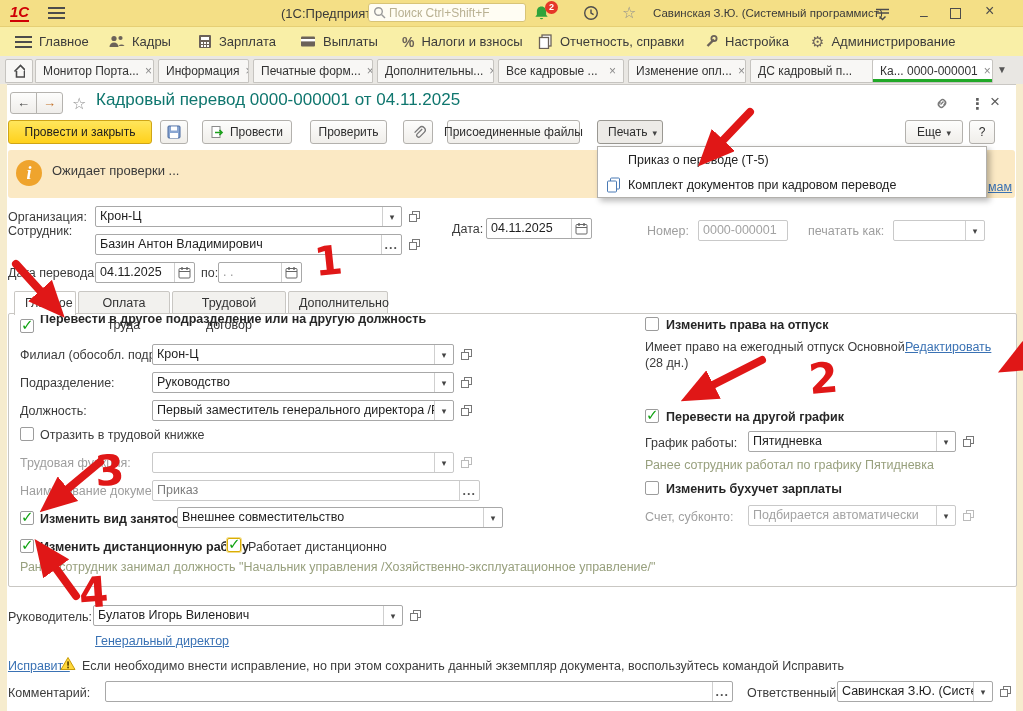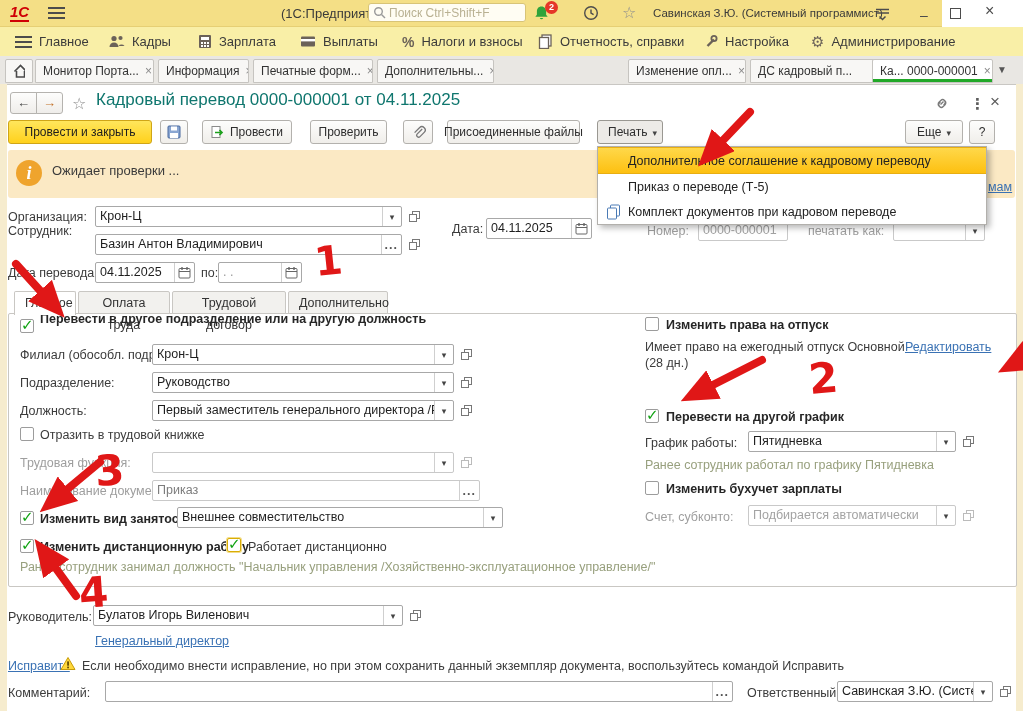--- a/index.html
+++ b/index.html
@@ -1,21 +1,21 @@
 <!DOCTYPE html>
 <html><head>
 <meta charset="utf-8">
 <style>
   html,body{margin:0;padding:0}
   body{position:relative;width:1023px;height:711px;overflow:hidden;background:#fff;
        font-family:"Liberation Sans","DejaVu Sans",sans-serif;font-size:12px;color:#3b3b3b}
   .abs{position:absolute}
   svg{display:block}
   
-  .titlebar{position:absolute;left:0;top:0;width:942px;height:26px;background:#f4df86;border-bottom:1px solid #e6cf74}
+  .titlebar{position:absolute;left:0;top:0;width:1023px;height:26px;background:#f4df86;border-bottom:1px solid #e6cf74}
   .menubar{position:absolute;left:0;top:27px;width:1023px;height:29px;background:#f9efa7;border-bottom:1px solid #e9d98c}
   .tabbar{position:absolute;left:0;top:56px;width:1023px;height:28px;background:#e9e7e3;border-bottom:1px solid #c9c7c3}
   .logo{position:absolute;left:10px;top:4px;font-weight:bold;font-style:italic;font-size:15px;color:#cf0005;border-bottom:2px solid #cf0005;line-height:16px}
   .burger{position:absolute;left:48px;top:7px;width:17px;height:12px}
   .burger i{display:block;height:2px;background:#4c4c4c;margin-bottom:3px}
   .tbtitle{position:absolute;top:6px;font-size:13px;color:#3a3a3a;white-space:nowrap}
   .search{position:absolute;left:368px;top:3px;width:158px;height:19px;background:#fffdf3;border:1px solid #d8c477;border-radius:3px;display:flex;align-items:center;padding:0 4px;box-sizing:border-box}
   .search input{border:none;outline:none;background:transparent;font-size:12px;width:120px;color:#8b5cf6;font-family:inherit}
   .search input::placeholder{color:#b9b192}
   .badge{position:absolute;left:545px;top:1px;width:13px;height:13px;border-radius:50%;background:#e53528;color:#fff;font-size:9px;font-weight:bold;text-align:center;line-height:13px}
@@ -202,20 +202,24 @@
       <span class="x"></span>
     </span>
   <span class="wtab" style="left:253px;width:120px">
       <span>Печатные форм...</span>
       <span class="x"></span>
     </span>
   <span class="wtab" style="left:377px;width:117px">
       <span>Дополнительны...</span>
       <span class="x"></span>
     </span>
+  <span class="wtab" style="left:498px;width:126px">
+      <span>Все кадровые ...</span>
+      <span class="x"></span>
+    </span>
   <span class="wtab" style="left:628px;width:118px">
       <span>Изменение опл...</span>
       <span class="x"></span>
     </span>
   <span class="wtab" style="left:750px;width:138px">
       <span>ДС кадровый п...</span>
       <span class="x"></span>
     </span>
   <span class="wtab active" style="left:872px;width:121px">
       <span>Ка... 0000-000001</span>
@@ -510,21 +514,20 @@
   <span class="seg dd"></span>
 </div>
 <span class="lnk" style="left:997px;top:681px">
   <svg width="11" height="11">
       <rect x="3.5" y="0.5" width="7" height="7" fill="#fff" stroke="#777"></rect>
       <rect x="0.5" y="3.5" width="7" height="7" fill="#fff" stroke="#777"></rect>
     </svg>
 </span>
 
 <div class="pmenu">
-  <div class="pitem hl">Дополнительное соглашение к кадровому переводу</div>
   <div class="pitem">Приказ о переводе (Т-5)</div>
   <div class="pitem">
     <span class="ico">
       <svg width="15" height="16">
           <rect x="4.5" y="1" width="9" height="11" rx="1" fill="#fff" stroke="#4a7ab5"></rect>
           <rect x="1.5" y="4" width="9" height="11" rx="1" fill="#fff" stroke="#4a7ab5"></rect>
         </svg>
     </span>
     <span>Комплект документов при кадровом переводе</span>
   </div>

